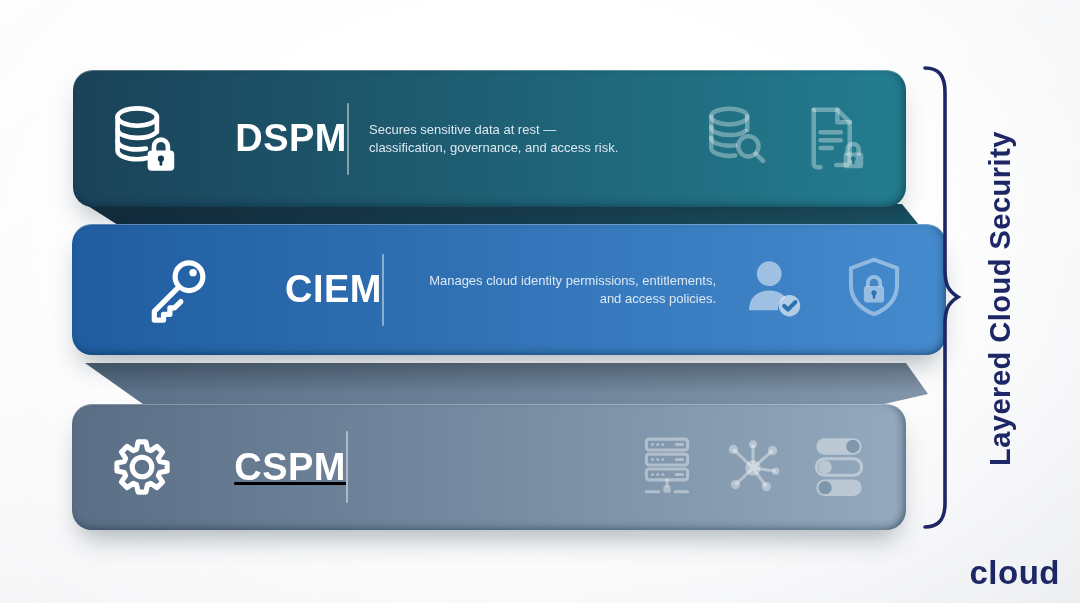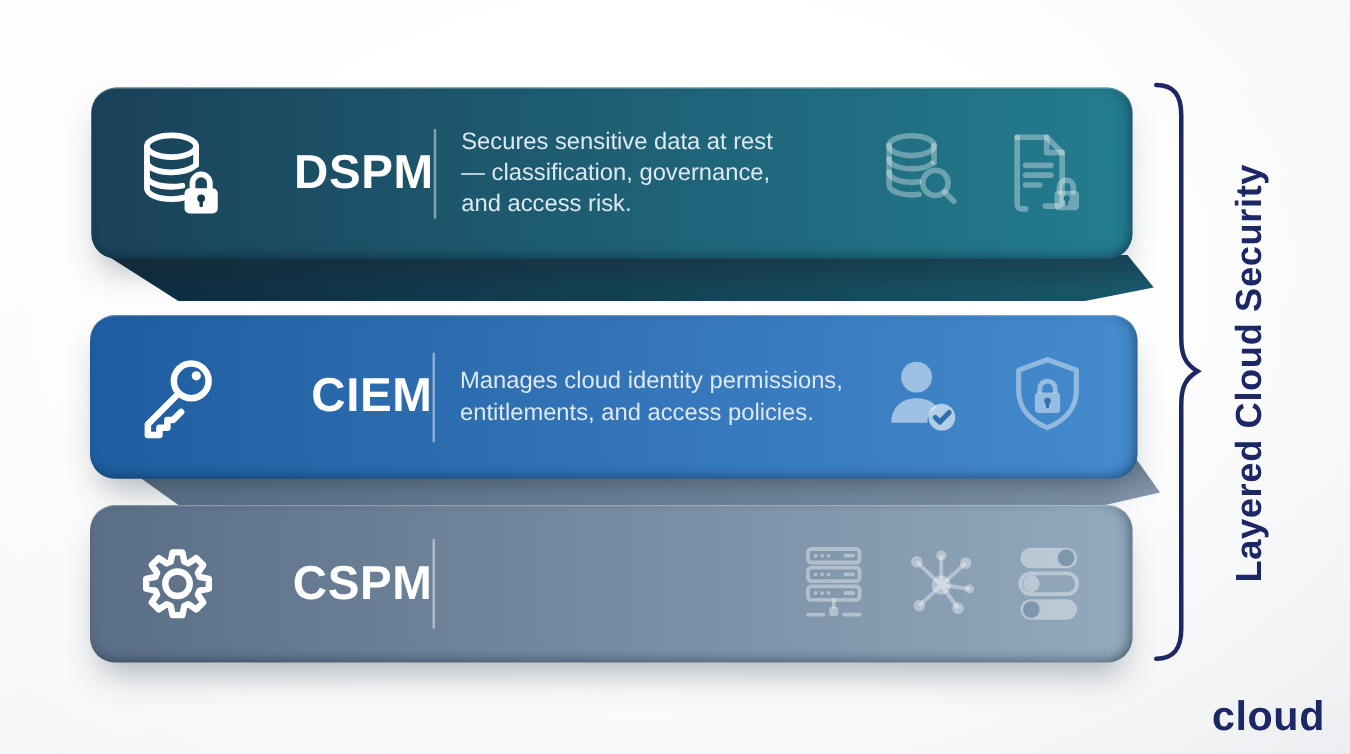--- a/index.html
+++ b/index.html
@@ -15,46 +15,46 @@
     position:absolute; border-radius:20px;
     background:linear-gradient(90deg, var(--from), var(--to));
     box-shadow:
       inset 0 1px 0 rgba(255,255,255,.28),
       inset -7px 0 10px -5px rgba(0,25,40,.45),
       inset 0 -7px 10px -6px rgba(0,25,40,.40),
       0 16px 26px -8px rgba(45,62,80,.38);
     z-index:2;
   }
   .bar-1{top:70px; left:73px; width:833px; height:137px;}
-  .bar-2{top:252px; left:72px; width:838px; height:131px;}
-  .bar-3{top:404px; left:72px; width:834px; height:126px;}
+  .bar-2{top:224px; left:72px; width:838px; height:131px;padding-left:36px;}
+  .bar-3{top:404px; left:72px; width:834px; height:126px;text-decoration:underline;}
   .fold{
     position:absolute; z-index:1;
     background:
       linear-gradient(rgba(0,0,0,.22), rgba(0,0,0,0) 70%),
       linear-gradient(90deg, var(--fold-from), var(--fold-to));
     filter:drop-shadow(0 6px 8px rgba(60,75,90,.28));
   }
   .fold-1{top:204px; left:85px; width:845px; height:37px;
     clip-path:polygon(0px 0px, 817px 0px, 838px 26px, 782px 37px, 58px 37px);}
   .fold-2{top:363px; left:85px; width:850px; height:44px;
     clip-path:polygon(0px 0px, 821px 0px, 843px 31px, 786px 44px, 62px 44px);}
   .bar-content{display:flex; align-items:center; height:100%; position:relative;}
   .left-icon{flex:0 0 76px; margin-left:32px; display:flex; justify-content:center;}
   .left-icon svg{width:74px; height:74px;}
   .bar-title{
     flex:0 0 150px; margin-left:16px;
     color:#ffffff; font-size:38px; font-weight:700; letter-spacing:.5px;text-align:right;
   }
   .divider{flex:0 0 2px; height:72px; background:rgba(255,255,255,.45); border-radius:1px;}
   .bar-desc{
-    margin-left:20px; color:#dce8f2; font-size:19px; line-height:1.32; font-weight:400;
+    margin-left:20px; color:#dce8f2; font-size:13px; line-height:1.32; font-weight:400;
   }
   .bar-1 .bar-desc{width:268px;}
-  .bar-2 .bar-desc{width:312px;}
+  .bar-2 .bar-desc{width:312px;text-align:right;}
   .bar-3 .bar-desc{width:262px;}
   .right-icons{
     position:absolute; right:36px; top:50%; transform:translateY(-50%);
     display:flex; align-items:center; gap:26px;
   }
   .right-icons svg{width:72px; height:72px;}
   .bar-3 .right-icons{gap:20px; right:34px;}
   .bar-3 .right-icons svg{width:66px; height:66px;}
   
   .brace{position:absolute; left:915px; top:60px; z-index:3;}

